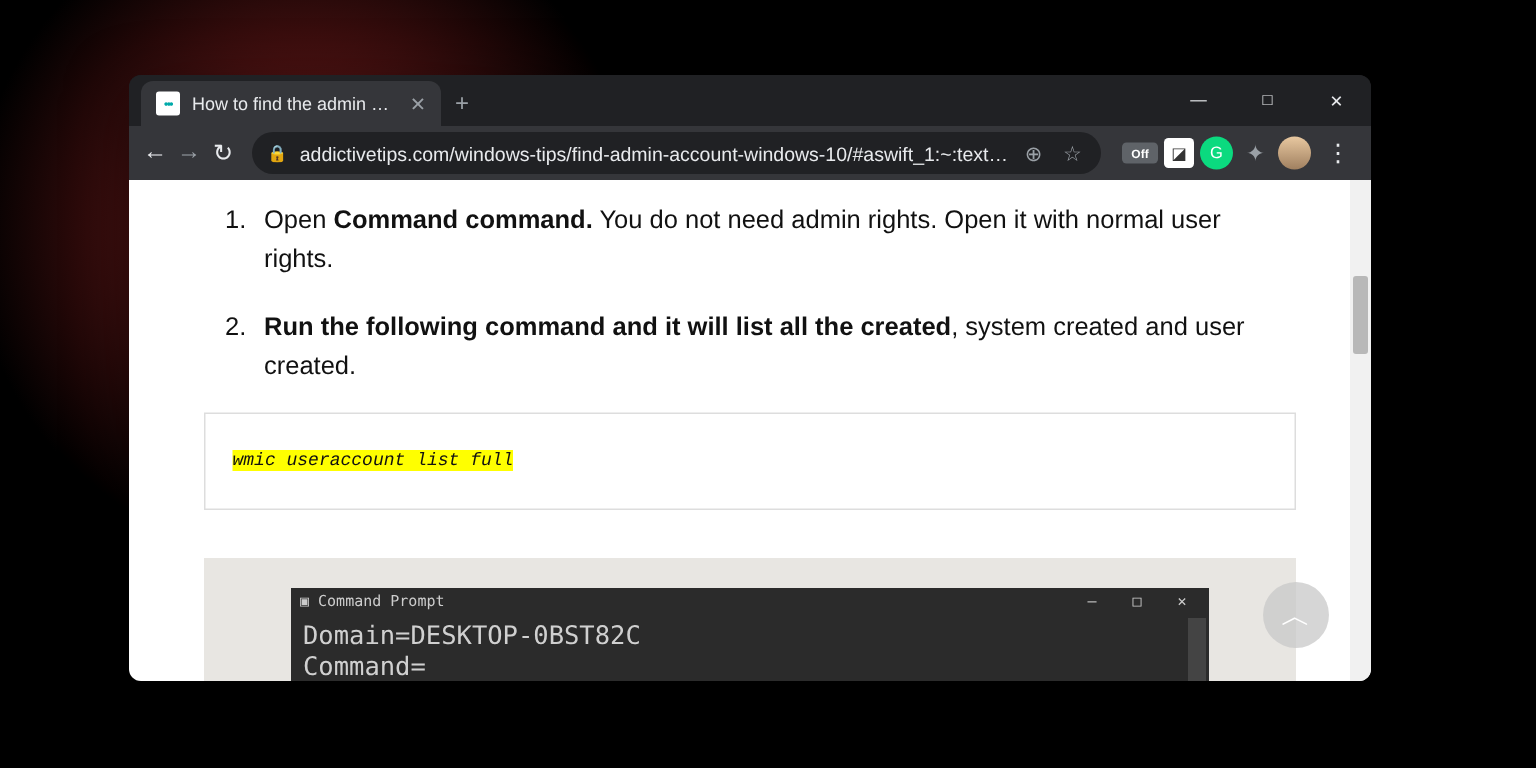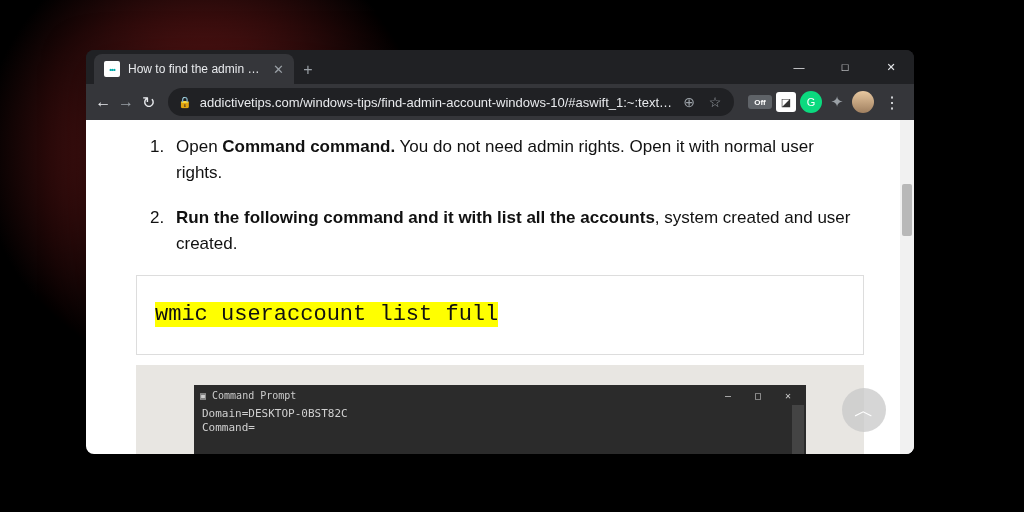--- a/index.html
+++ b/index.html
@@ -130,24 +130,25 @@
     padding: 14px 50px 0 50px;
     color:#111;
     font-size: 17px;
     line-height: 1.55;
   }
   ol.steps { list-style: none; }
   ol.steps li { position:relative; padding-left: 40px; margin-bottom: 18px; }
   ol.steps li .num { position:absolute; left:14px; top:0; }
   .code-block {
     border:1px solid #ddd;
-    margin: 12px 0 10px 0;
+    margin: 12px 0 32px 0;
     padding: 22px 18px;
     font-family: "Courier New", monospace;
-    font-size: 22px;
+    font-size: 12px;
+    font-style: italic;
   }
   .hl { background:#ffff00; }
   .cmd-shot {
     margin-top: 8px;
     background:#e8e6e2;
     padding: 20px 58px 0 58px;
     height:140px;
   }
   .cmd-window {
     background:#2b2b2b;
@@ -158,21 +159,21 @@
   .cmd-titlebar {
     height:20px;
     background:#2b2b2b;
     display:flex;align-items:center;
     padding:0 6px;
     font-size:10px;color:#ccc;
     gap:6px;
   }
   .cmd-titlebar .spacer{flex:1;}
   .cmd-tb-btn{width:24px;text-align:center;color:#ccc;font-size:10px;}
-  .cmd-body{ padding: 2px 8px; color:#d0d0d0; font-size:11px; line-height:1.25; }
+  .cmd-body{ padding: 2px 8px; color:#d0d0d0; font-size:17px; line-height:1.25; }
   .cmd-scroll{position:absolute;right:2px;top:20px;bottom:0;width:12px;background:#444;}
   .page-scroll{position:absolute;right:0;top:0;width:14px;height:100%;background:#f1f1f1;}
   .page-thumb{position:absolute;right:2px;top:64px;width:10px;height:52px;background:#b8b8b8;border-radius:2px;}
   .back-to-top{
     position:absolute;right:28px;bottom:22px;
     width:44px;height:44px;border-radius:50%;
     background:rgba(200,200,200,0.75);
     display:flex;align-items:center;justify-content:center;
     color:#fff;font-size:20px;
   }
@@ -223,21 +224,21 @@
     </div>
 
     <div class="article">
       <ol class="steps">
         <li>
           <span class="num">1.</span>
           <span>Open </span><b>Command command.</b><span> You do not need admin rights. Open it with normal user rights.</span>
         </li>
         <li>
           <span class="num">2.</span>
-          <b>Run the following command and it with list all the accounts</b><span>, system created and user created.</span>
+          <b>Run the following command and it will list all the created</b><span>, system created and user created.</span>
         </li>
       </ol>
       <div class="code-block">
         <span class="hl">wmic useraccount list full</span>
       </div>
 
       <div class="cmd-shot">
         <div class="cmd-window">
           <div class="cmd-titlebar">
             <span>▣</span>

